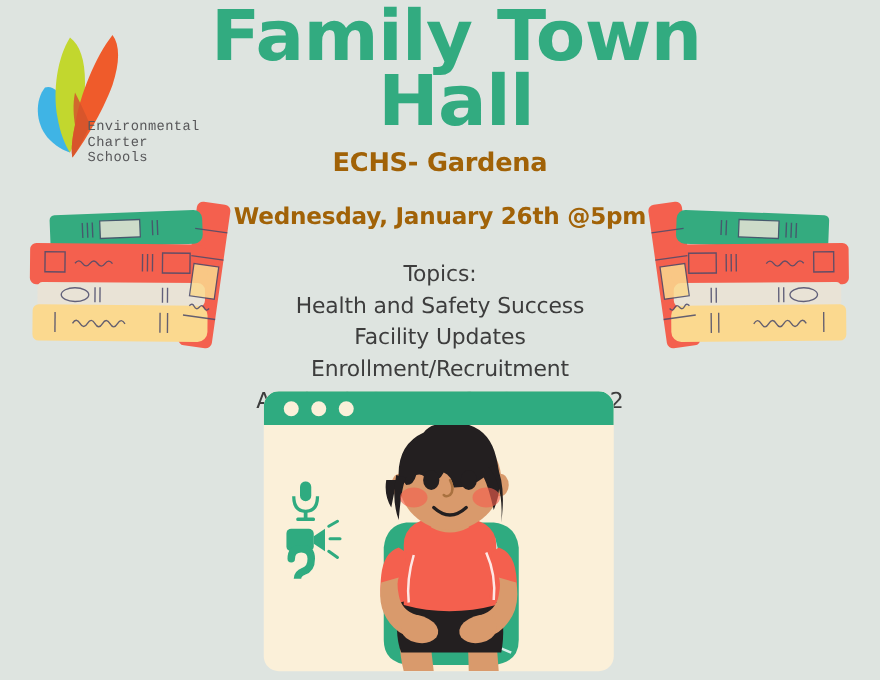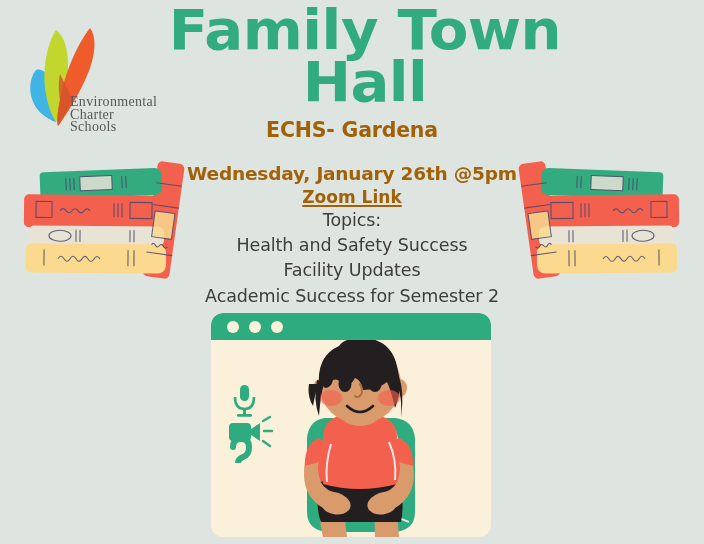--- a/index.html
+++ b/index.html
@@ -35,22 +35,22 @@
     position: absolute;
     left: 0;
     top: 0;
     width: 108px;
     height: 112px;
   }
   .logo-text {
     position: absolute;
     left: 56px;
     top: 78px;
-    font-family: Liberation Serif, serif;
-    font-size: 14px;
+    font-family: Liberation Mono, monospace;
+    font-size: 11px;
     line-height: 12.5px;
     color: #58585a;
     letter-spacing: 0.3px;
     white-space: pre-line;
   }
 
   
   .headline {
     position: absolute;
     left: 150px;
@@ -247,27 +247,27 @@
   </div>
 
   <div class="headline">
     <span class="l1">Family Town</span>
     <span class="l2">Hall</span>
   </div>
 
   <div class="subhead">
     <div class="org-line">ECHS- Gardena</div>
     <div class="date-line">Wednesday, January 26th @5pm</div>
-    <div class="zoom-line">Zoom Link</div>
   </div>
 
   <div class="topics">
     <span class="t">Topics:</span>
     <span class="t">Health and Safety Success</span>
     <span class="t">Facility Updates</span>
+    <span class="t">Enrollment/Recruitment</span>
     <span class="t">Academic Success for Semester 2</span>
   </div>
 
   <div class="books left">
     <div class="bk bk-stand"></div>
     <div class="bk bk-green"></div>
     <div class="bk bk-coral"></div>
     <div class="bk bk-beige"></div>
     <div class="bk bk-yellow"></div>
     <svg class="book-marks" viewBox="0 0 175 130">

